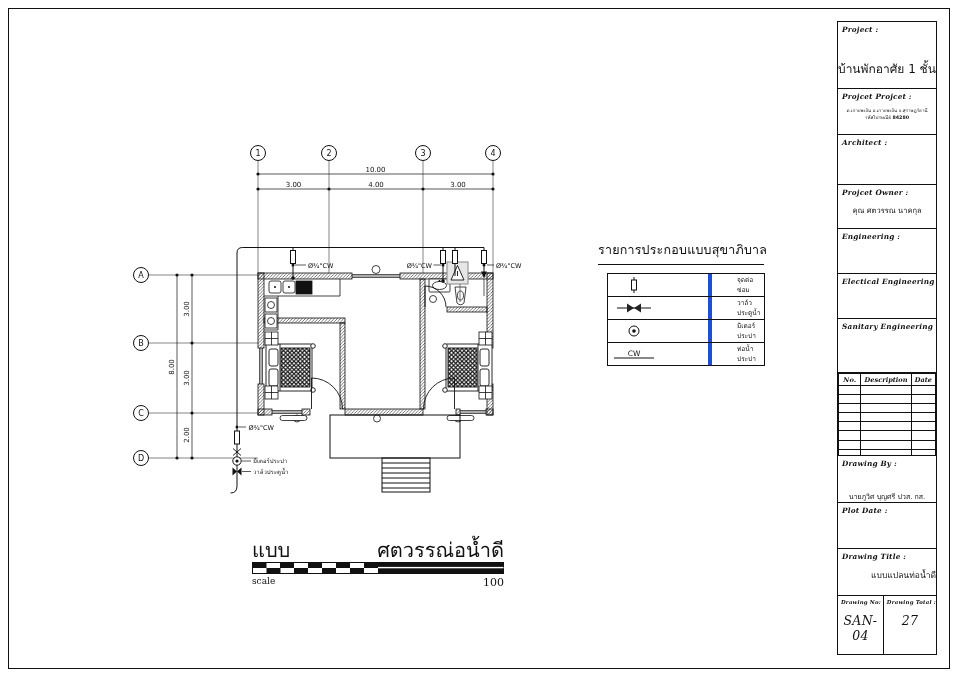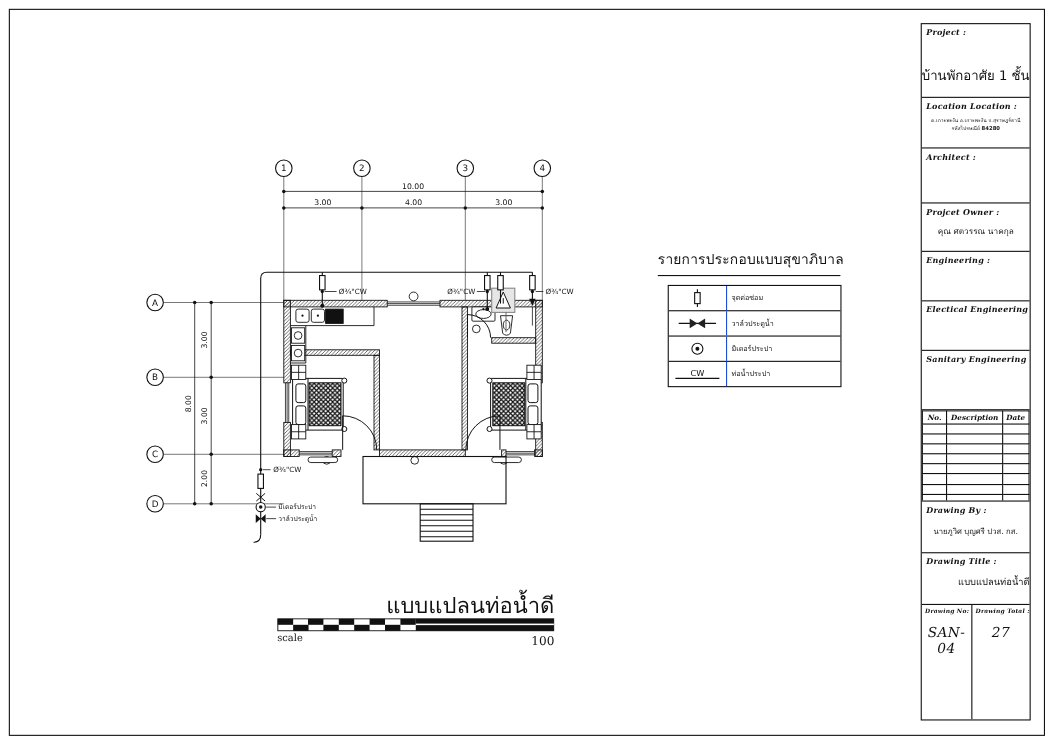--- a/index.html
+++ b/index.html
@@ -3,53 +3,53 @@
 <meta charset="utf-8">
 <style>
   html,body{margin:0;padding:0;background:#fff;}
   .sheet{position:relative;width:960px;height:679px;background:#fff;overflow:hidden;
          font-family:"DejaVu Sans",sans-serif;color:#111;}
   .border-frame{position:absolute;left:8px;top:8px;width:942px;height:661px;
          border:1.8px solid #111;box-sizing:border-box;}
   svg text{font-family:"DejaVu Sans",sans-serif;fill:#111;}
 
   
-  .legend{position:absolute;left:598px;top:226px;width:166px;}
+  .legend{position:absolute;left:598px;top:240px;width:166px;}
   .legend-title{font-size:12.5px;white-space:nowrap;border-bottom:1.4px solid #111;
       padding-bottom:4px;letter-spacing:.2px;}
   .legend-table{margin:8px 0 0 9px;width:158px;border:1.2px solid #111;box-sizing:border-box;}
   .legend-row{display:flex;height:22px;align-items:stretch;}
   .legend-row + .legend-row{border-top:1px solid #111;}
   .legend-sym{width:52px;display:flex;align-items:center;justify-content:center;}
-  .legend-lab{flex:1;border-left:1px solid #1d4ed8;display:flex;align-items:center;
-      padding-left:4px;font-size:6.5px;}
+  .legend-lab{flex:1;border-left:4px solid #1d4ed8;display:flex;align-items:center;
+      padding-left:25px;font-size:6.5px;margin-left:48px;}
 
   
   .footer{position:absolute;left:252px;top:540px;width:252px;}
-  .f-titles{display:flex;justify-content:flex-end;align-items:flex-end;
+  .f-titles{display:flex;justify-content:space-between;align-items:flex-end;
       font-size:20px;line-height:1;margin-bottom:2px;}
   .f-scale{display:flex;justify-content:space-between;margin-top:2px;
       font-family:"DejaVu Serif",serif;}
   .f-scale .s-l{font-size:9px;}
   .f-scale .s-v{font-size:11px;}
 
   
   .tb{position:absolute;left:837px;top:21px;width:100px;height:634px;
       border:1.6px solid #111;box-sizing:border-box;display:flex;flex-direction:column;
       background:#fff;}
   .tb-sec{border-bottom:1.6px solid #111;box-sizing:border-box;overflow:hidden;flex:none;}
   .tb-sec:last-child{border-bottom:none;flex:1;}
   .tb-label{font-family:"DejaVu Serif",serif;font-style:italic;font-weight:bold;
       font-size:7.3px;padding:3px 0 0 4px;letter-spacing:.2px;white-space:nowrap;}
   .tb-center{text-align:center;}
   .v-project{font-size:12px;margin-top:25px;}
   .v-loc{font-size:4.6px;margin-top:6px;line-height:1.6;}
   .v-loc b{font-size:4.8px;}
   .v-owner{font-size:7.5px;margin-top:7px;}
-  .v-by{font-size:7px;margin-top:9px;}
+  .v-by{font-size:7px;margin-top:23px;}
   .v-dtitle{font-size:8.5px;margin-top:7px;text-align:right;}
   table.rev{width:100%;border-collapse:collapse;table-layout:fixed;}
   table.rev th,table.rev td{border:1px solid #111;padding:0;}
   table.rev th{font-family:"DejaVu Serif",serif;font-style:italic;font-weight:bold;
       font-size:6.6px;height:11px;margin-top:32px;}
   table.rev td{height:8.1px;}
   .tb-two{display:flex;height:100%;}
   .tb-cell{flex:1;box-sizing:border-box;}
   .tb-cell:first-child{border-right:1.6px solid #111;}
   .tb-cell .tb-label{font-size:5.4px;padding:3px 0 0 3px;}
@@ -352,21 +352,21 @@
           </svg>
         </div>
         <div class="legend-lab">ท่อน้ำประปา</div>
       </div>
     </div>
   </div>
 
   <div class="footer">
     <div class="f-titles">
       <span>แบบ</span>
-      <span>แปลนท่อน้ำดี</span>
+      <span>ศตวรรณ่อน้ำดี</span>
     </div>
     <svg width="252" height="12" viewBox="0 0 252 12" style="display:block;">
       <rect x="0.5" y="0.5" width="251" height="11" fill="#fff" stroke="#111" stroke-width="1"></rect>
       <rect x="0.5" y="0.5" width="14" height="5.5" fill="#111"></rect>
       <rect x="28" y="0.5" width="14" height="5.5" fill="#111"></rect>
       <rect x="56" y="0.5" width="14" height="5.5" fill="#111"></rect>
       <rect x="84" y="0.5" width="14" height="5.5" fill="#111"></rect>
       <rect x="112" y="0.5" width="14" height="5.5" fill="#111"></rect>
       <rect x="14.5" y="6" width="14" height="5.5" fill="#111"></rect>
       <rect x="42" y="6" width="14" height="5.5" fill="#111"></rect>
@@ -380,21 +380,21 @@
       <span class="s-v">100</span>
     </div>
   </div>
 
   <div class="tb">
     <div class="tb-sec" style="height:67px;">
       <div class="tb-label">Project :</div>
       <div class="tb-center v-project">บ้านพักอาศัย 1 ชั้น</div>
     </div>
     <div class="tb-sec" style="height:46px;">
-      <div class="tb-label">Location Location :</div>
+      <div class="tb-label">Projcet Projcet :</div>
       <div class="tb-center v-loc">
         <span>ต.เกาะพะงัน อ.เกาะพะงัน จ.สุราษฎร์ธานี</span><br>
         <span>รหัสไปรษณีย์</span>
         <b>84280</b>
       </div>
     </div>
     <div class="tb-sec" style="height:50px;">
       <div class="tb-label">Architect :</div>
     </div>
     <div class="tb-sec" style="height:44px;">
@@ -458,20 +458,23 @@
               <td></td>
               <td></td>
             </tr>
       </tbody>
         </table>
     </div>
     <div class="tb-sec" style="height:47px;">
       <div class="tb-label">Drawing By :</div>
       <div class="tb-center v-by">นายภูวิศ บุญศรี ปวส. กส.</div>
     </div>
+    <div class="tb-sec" style="height:46px;">
+      <div class="tb-label">Plot Date :</div>
+    </div>
     <div class="tb-sec" style="height:47px;">
       <div class="tb-label">Drawing Title :</div>
       <div class="tb-center v-dtitle">แบบแปลนท่อน้ำดี</div>
     </div>
     <div class="tb-sec">
       <div class="tb-two">
         <div class="tb-cell">
           <div class="tb-label">Drawing No:</div>
           <div class="tb-center v-no">SAN-04</div>
         </div>

